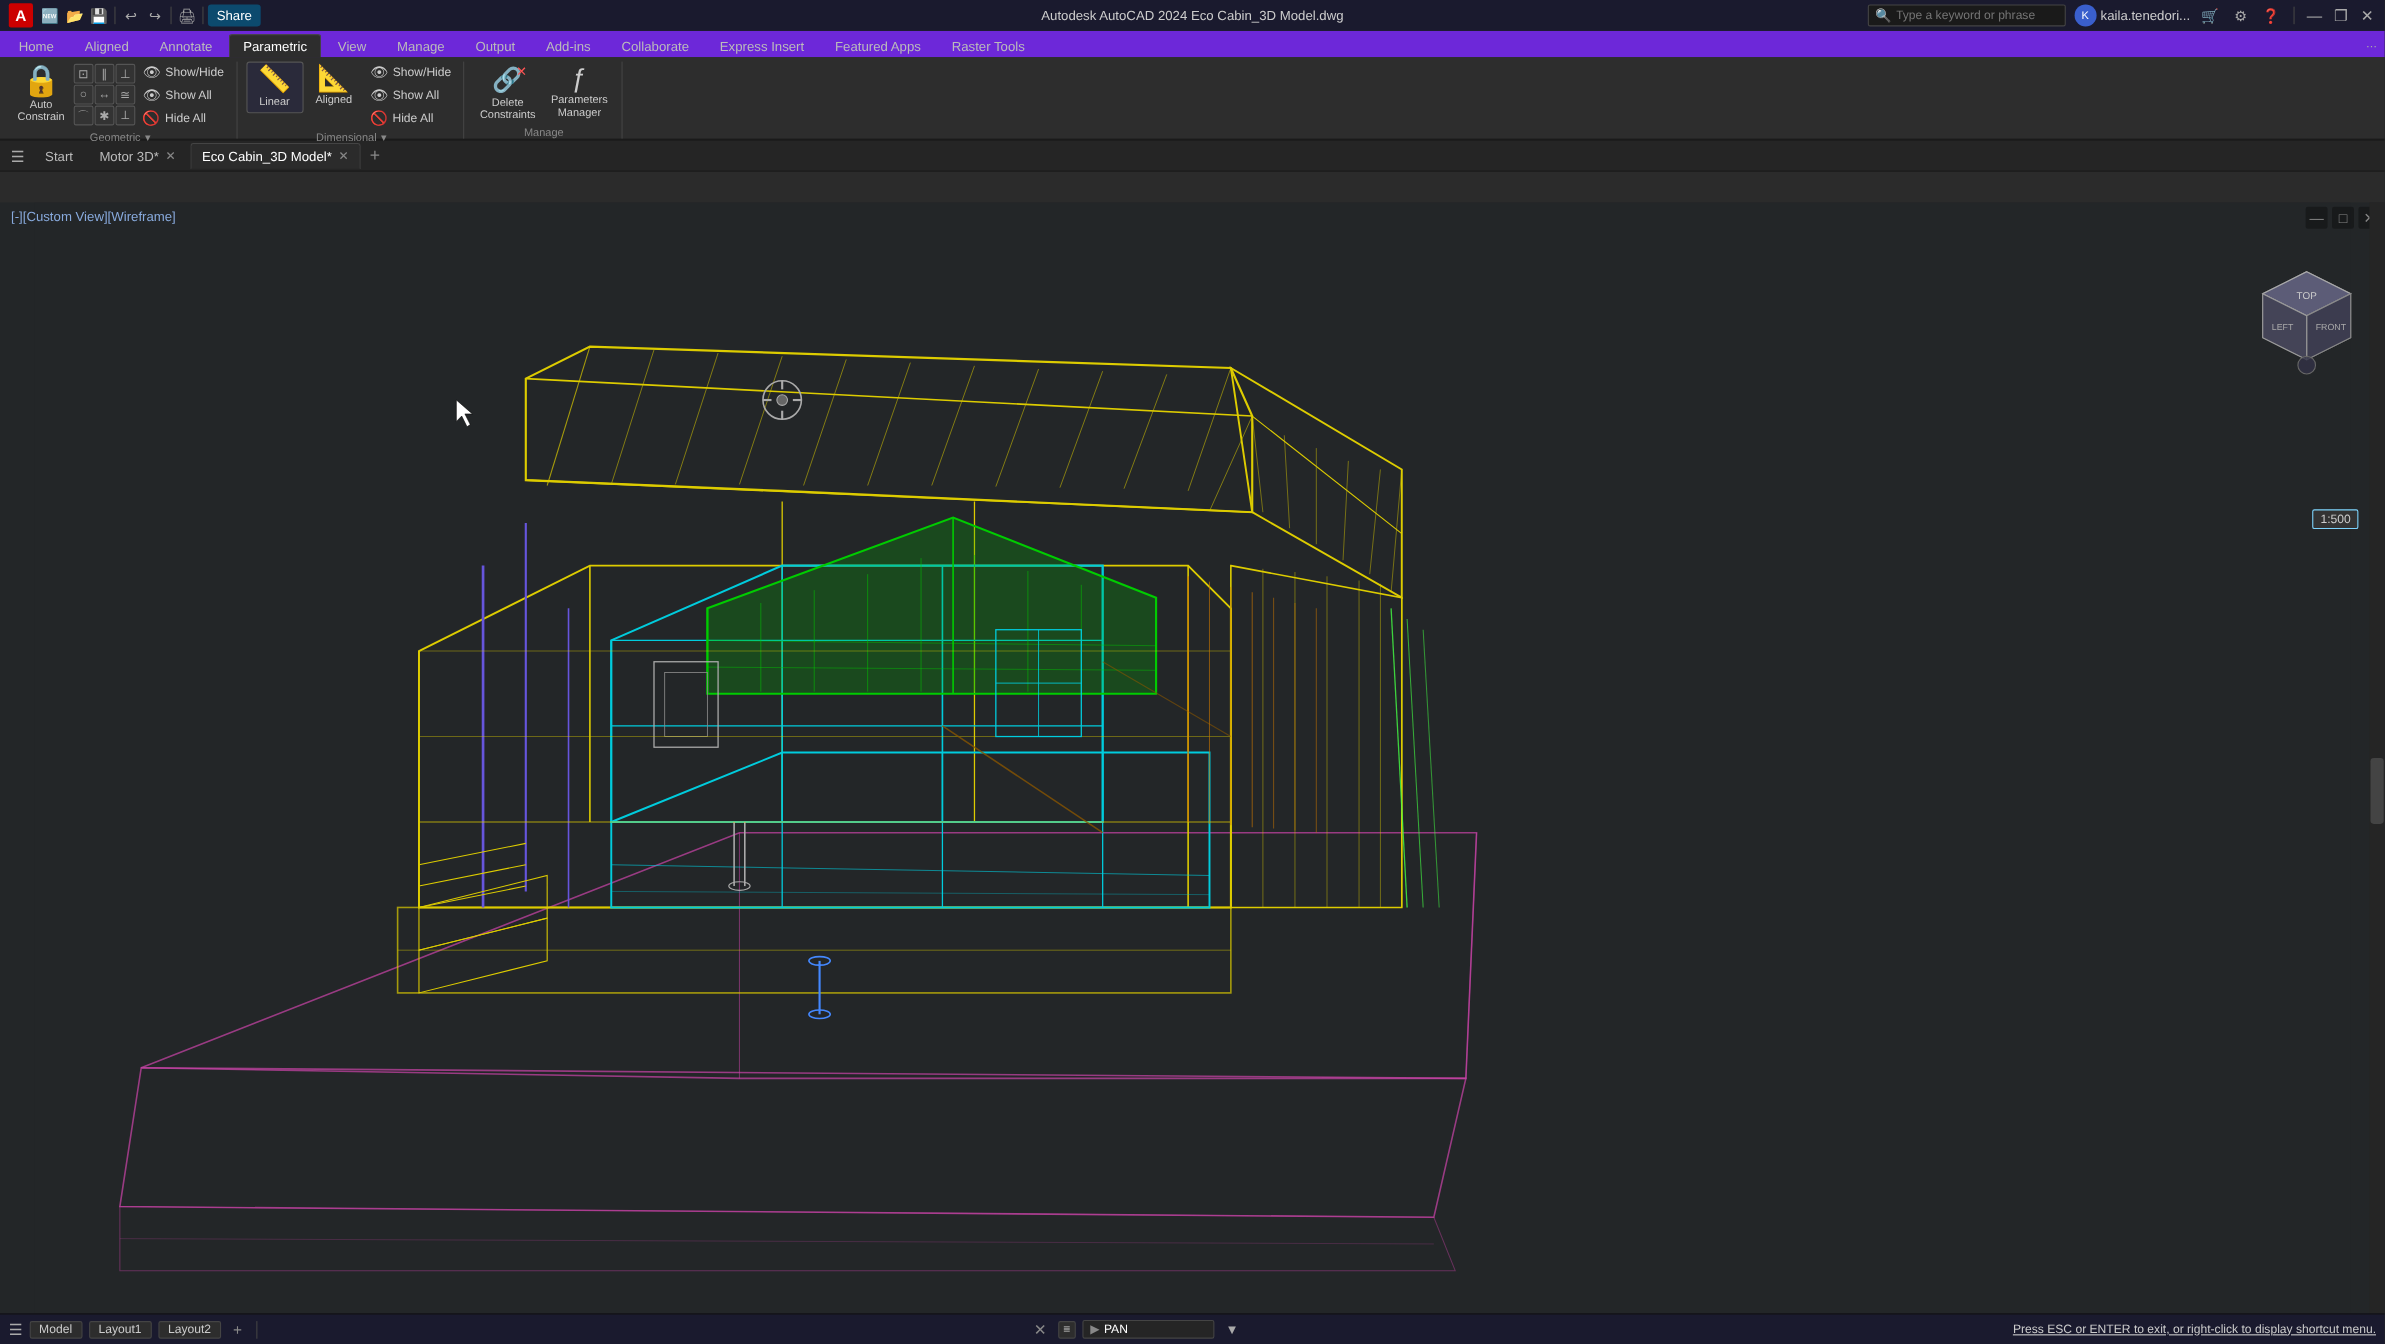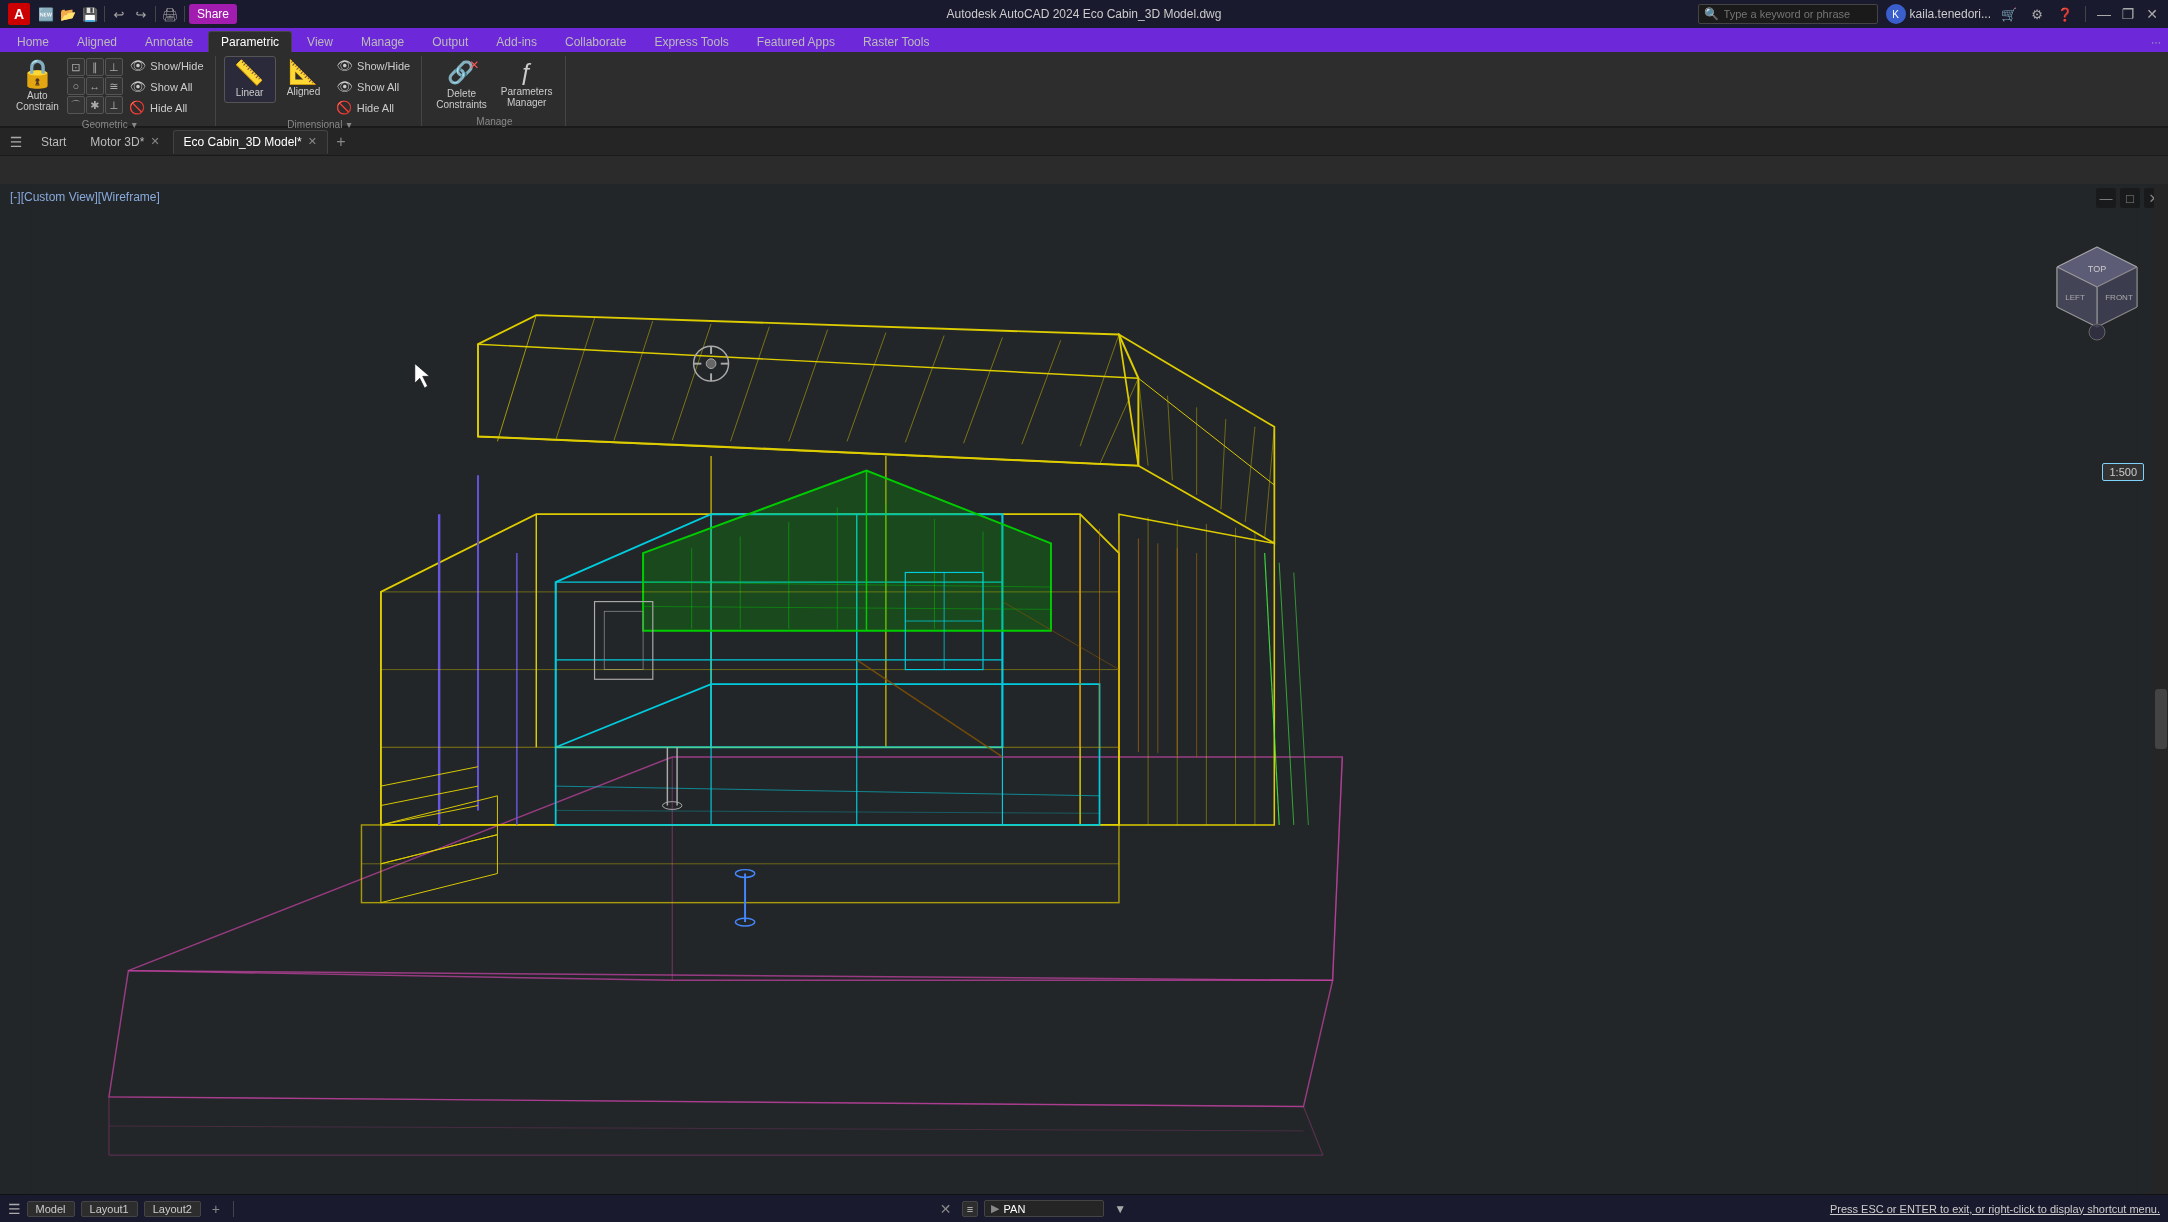--- a/index.html
+++ b/index.html
@@ -339,21 +339,21 @@
     <div style="display:flex;align-items:center;gap:2px;">
       <div class="qa-btn" title="New">🆕</div>
       <div class="qa-btn" title="Open">📂</div>
       <div class="qa-btn" title="Save">💾</div>
       <div class="qa-sep"></div>
       <div class="qa-btn">↩</div>
       <div class="qa-btn">↪</div>
       <div class="qa-sep"></div>
       <div class="qa-btn">🖨</div>
       <div class="qa-sep"></div>
-      <div class="qa-btn" style="background:#a21caf;color:#fff;padding:0 8px;width:auto;font-size:12px;border-radius:3px;">Share</div>
+      <div class="qa-btn" style="background:#0c4a6e;color:#fff;padding:0 8px;width:auto;font-size:12px;border-radius:3px;">Share</div>
     </div>
   </div>
   <div class="center">Autodesk AutoCAD 2024   Eco Cabin_3D Model.dwg</div>
   <div class="right">
     <div id="search-box">
       <span>🔍</span>
       <input type="text" placeholder="Type a keyword or phrase" style="">
     </div>
     <div style="display:flex;align-items:center;gap:4px;color:#ccc;font-size:12px;">
       <span style="width:20px;height:20px;background:#3a5fcd;border-radius:50%;display:flex;align-items:center;justify-content:center;font-size:10px;color:#fff;">K</span>
@@ -372,21 +372,21 @@
 <div id="ribbon-tabs">
   <div class="ribbon-tab">Home</div>
   <div class="ribbon-tab">Aligned</div>
   <div class="ribbon-tab">Annotate</div>
   <div class="ribbon-tab active">Parametric</div>
   <div class="ribbon-tab">View</div>
   <div class="ribbon-tab">Manage</div>
   <div class="ribbon-tab">Output</div>
   <div class="ribbon-tab">Add-ins</div>
   <div class="ribbon-tab">Collaborate</div>
-  <div class="ribbon-tab">Express Tools</div>
+  <div class="ribbon-tab">Express Insert</div>
   <div class="ribbon-tab">Featured Apps</div>
   <div class="ribbon-tab">Raster Tools</div>
   <div style="margin-left:auto;display:flex;align-items:center;padding-bottom:2px;">
     <div class="qa-btn" style="width:16px;height:16px;font-size:10px;">⋯</div>
   </div>
 </div>
 
 <div id="ribbon-content">
 
   <div class="ribbon-group">

